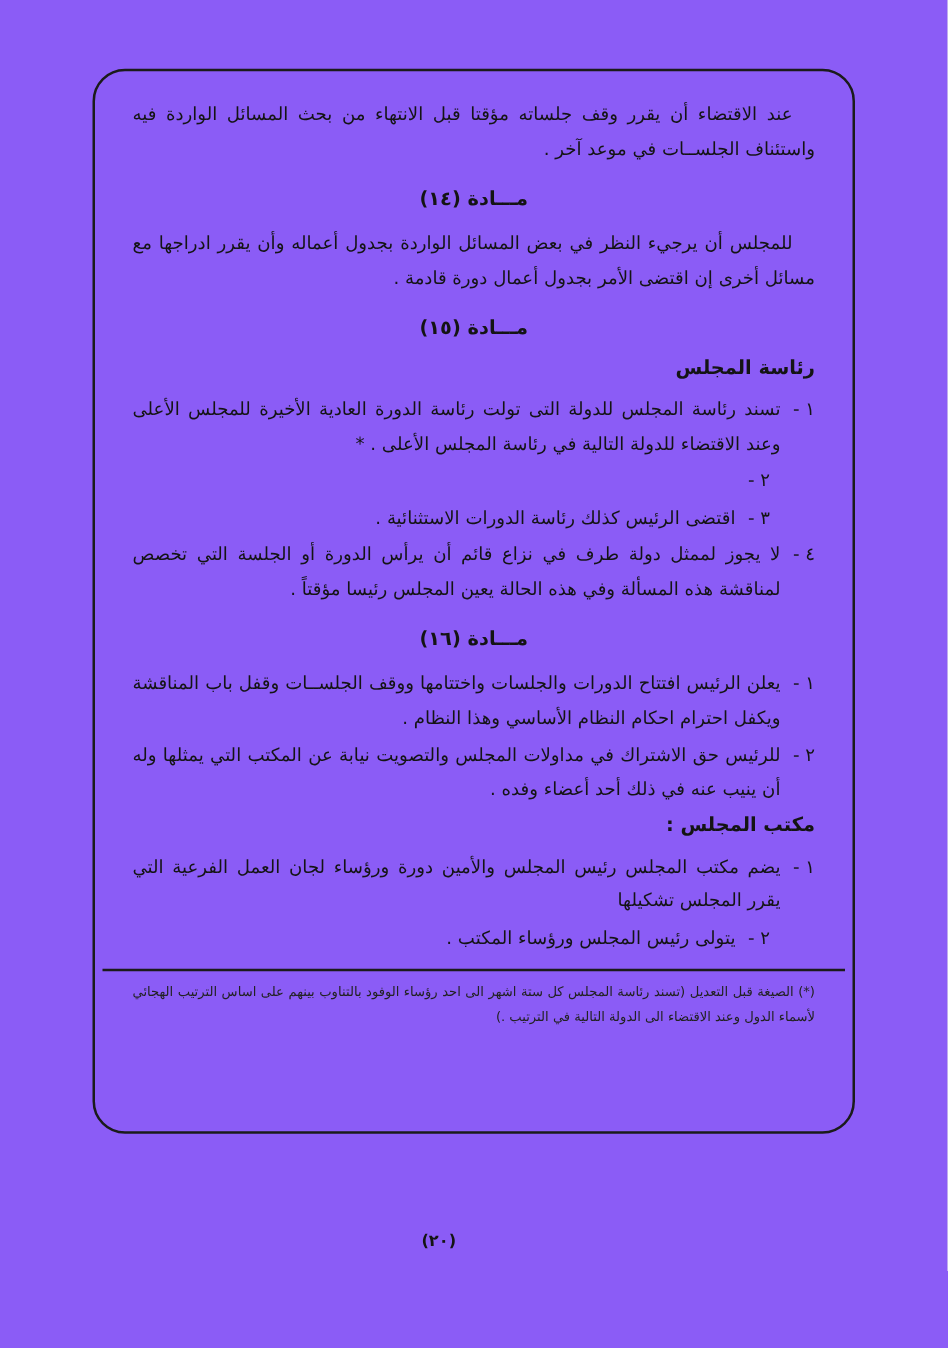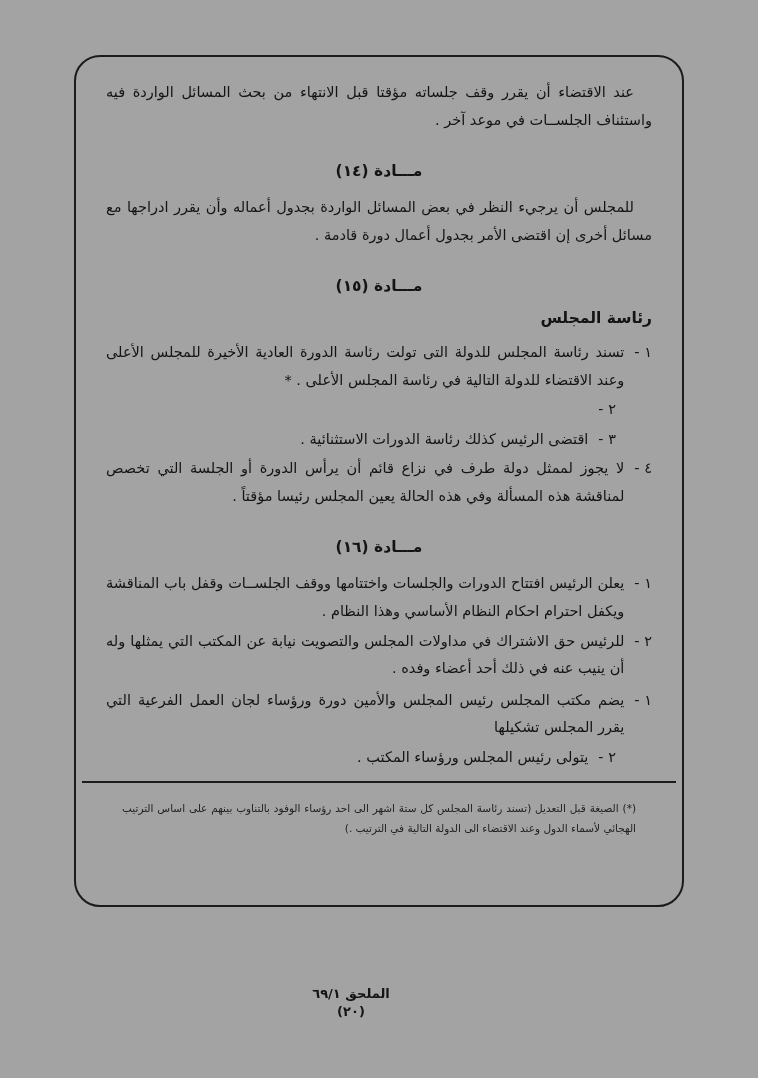--- a/index.html
+++ b/index.html
@@ -5,21 +5,21 @@
   html, body {
     margin: 0;
     padding: 0;
     background: #e9e9e9;
   }
   .page {
     position: relative;
     width: 758px;
     height: 1078px;
     margin: 0 auto;
-    background: #a3a3a3;
+    background: #8b5cf6;
     font-family: "DejaVu Sans", sans-serif;
     direction: rtl;
     color: #141414;
     overflow: hidden;
   }
   .frame {
     position: absolute;
     top: 55px;
     left: 74px;
     width: 610px;
@@ -36,21 +36,21 @@
     margin: 0 0 6px 0;
   }
   .para.indent-first {
     text-indent: 18px;
   }
   .article-title {
     text-align: center;
     font-size: 15.5px;
     font-weight: bold;
     letter-spacing: 0.5px;
-    margin: 28px 0 14px 0;
+    margin: 16px 0 14px 0;
   }
   .section-heading {
     font-size: 15.5px;
     font-weight: bold;
     margin: 4px 0 12px 0;
   }
   .list {
     margin: 0 0 4px 0;
   }
   .list-item {
@@ -73,21 +73,21 @@
   }
   .footnote-rule {
     border: 0;
     border-top: 2px solid #1b1b1b;
     margin: 10px -24px 8px -24px;
   }
   .footnote {
     font-size: 10.5px;
     line-height: 1.9;
     text-align: justify;
-    margin: 16px;
+    margin: 0;
     color: #222;
   }
   .footer {
     position: absolute;
     top: 986px;
     left: 0;
     right: 56px;
     text-align: center;
   }
   .footer .annex {
@@ -140,35 +140,35 @@
       <div class="list-item">
         <span class="num">١ -</span>
         <span class="item-text">يعلن الرئيس افتتاح الدورات والجلسات واختتامها ووقف الجلســات وقفل باب المناقشة ويكفل احترام احكام النظام الأساسي وهذا النظام .</span>
       </div>
       <div class="list-item">
         <span class="num">٢ -</span>
         <span class="item-text">للرئيس حق الاشتراك في مداولات المجلس والتصويت نيابة عن المكتب التي يمثلها وله أن ينيب عنه في ذلك أحد أعضاء وفده .</span>
       </div>
     </div>
 
+    <h3 class="section-heading">مكتب المجلس :</h3>
 
     <div class="list">
       <div class="list-item">
         <span class="num">١ -</span>
         <span class="item-text">يضم مكتب المجلس رئيس المجلس والأمين دورة ورؤساء لجان العمل الفرعية التي يقرر المجلس تشكيلها</span>
       </div>
       <div class="list-item indent">
         <span class="num">٢ -</span>
         <span class="item-text">يتولى رئيس المجلس ورؤساء المكتب .</span>
       </div>
     </div>
 
     <hr class="footnote-rule">
     <p class="footnote">(*) الصيغة قبل التعديل (تسند رئاسة المجلس كل ستة اشهر الى احد رؤساء الوفود بالتناوب بينهم على اساس الترتيب الهجائي لأسماء الدول وعند الاقتضاء الى الدولة التالية في الترتيب .)</p>
 
   </div>
 
   <div class="footer">
-    <div class="annex">الملحق ٦٩/١</div>
     <div class="pagenum">(٢٠)</div>
   </div>
 
 </div>
 
 </body></html>

